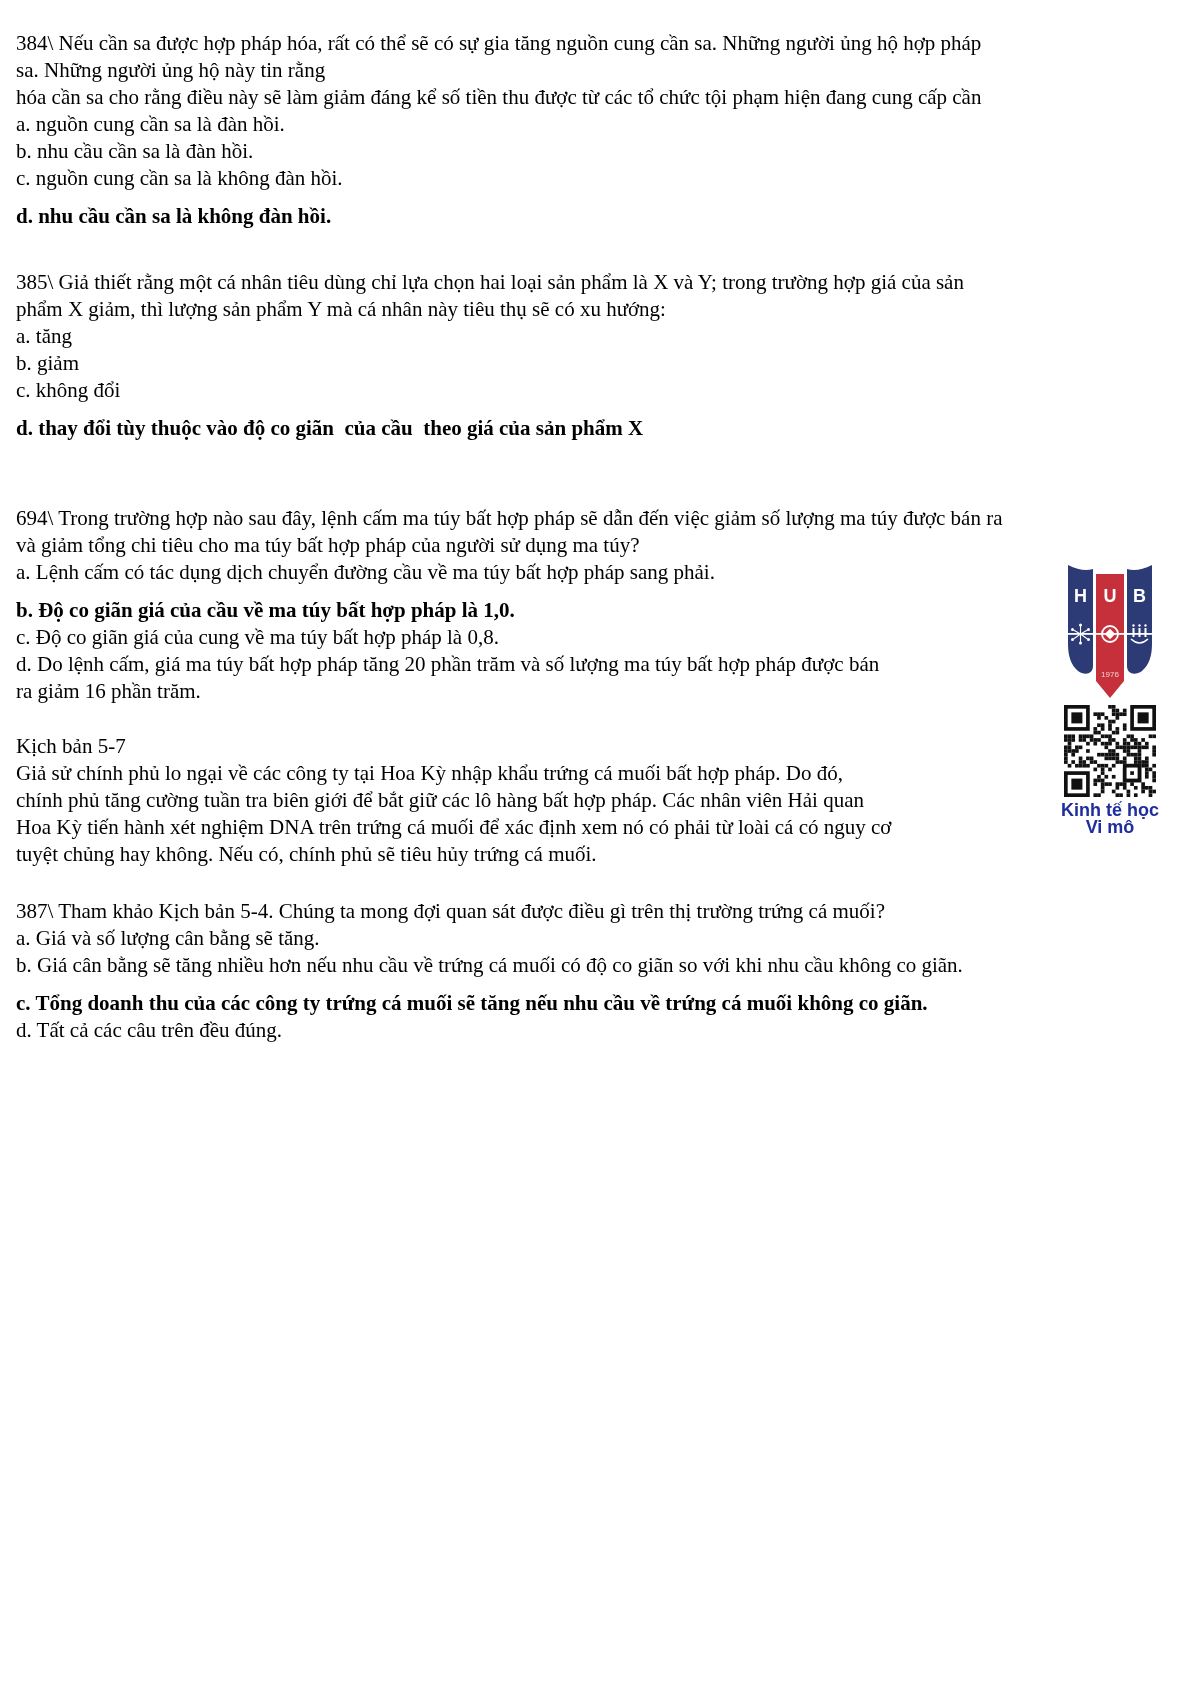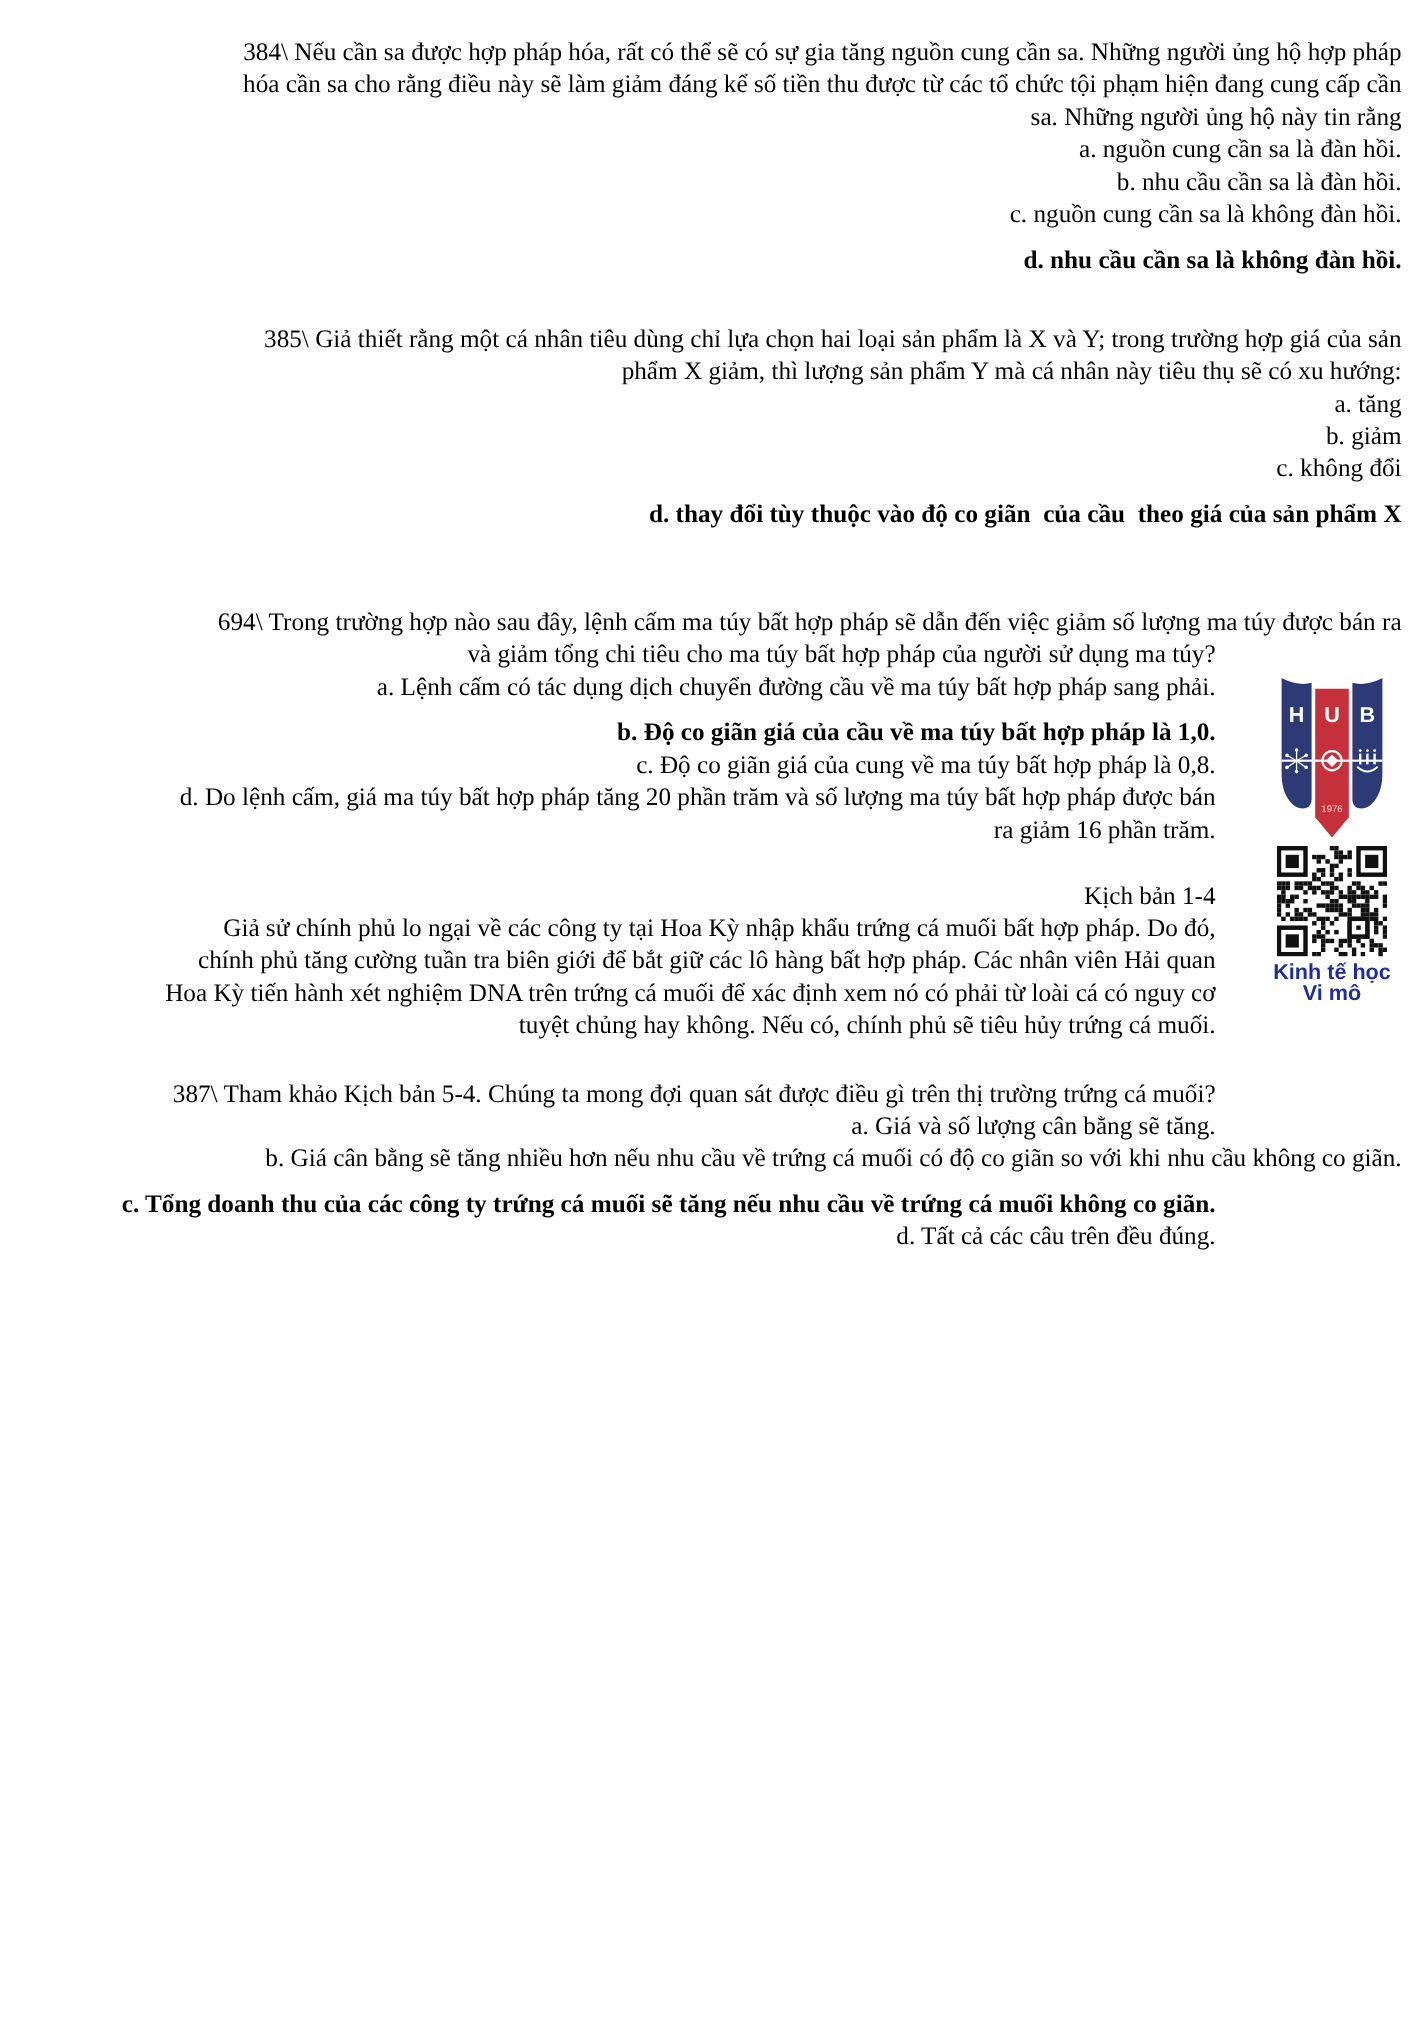--- a/index.html
+++ b/index.html
@@ -6,23 +6,22 @@
   body {
     width: 1190px; height: 1684px;
     background: #ffffff;
     position: relative;
     font-family: "Liberation Serif", serif;
     color: #000;
     overflow: hidden;
   }
   .doc {
     position: absolute;
-    left: 28px; top: 30px;
+    left: 16px; top: 30px;
     width: 1140px;
-    text-align: right;
   }
   .line {
     font-size: 21px;
     line-height: 27px;
     white-space: pre-wrap;
   }
   .b { font-weight: 700; margin-top: 11px; }
   .q384 { margin-bottom: 39px; }
   .q385 { margin-bottom: 63px; }
   .q386 { margin-bottom: 28px; }
@@ -46,22 +45,22 @@
     color: #1f2e9e;
   }
 </style>
 </head>
 <body>
 
 <div class="doc">
 
   <section class="q384">
     <div class="line">384\ Nếu cần sa được hợp pháp hóa, rất có thể sẽ có sự gia tăng nguồn cung cần sa. Những người ủng hộ hợp pháp</div>
+    <div class="line">sa. Những người ủng hộ này tin rằng</div>
     <div class="line">hóa cần sa cho rằng điều này sẽ làm giảm đáng kể số tiền thu được từ các tổ chức tội phạm hiện đang cung cấp cần</div>
-    <div class="line">sa. Những người ủng hộ này tin rằng</div>
     <div class="line">a. nguồn cung cần sa là đàn hồi.</div>
     <div class="line">b. nhu cầu cần sa là đàn hồi.</div>
     <div class="line">c. nguồn cung cần sa là không đàn hồi.</div>
     <div class="line b">d. nhu cầu cần sa là không đàn hồi.</div>
   </section>
 
   <section class="q385">
     <div class="line">385\ Giả thiết rằng một cá nhân tiêu dùng chỉ lựa chọn hai loại sản phẩm là X và Y; trong trường hợp giá của sản</div>
     <div class="line">phẩm X giảm, thì lượng sản phẩm Y mà cá nhân này tiêu thụ sẽ có xu hướng:</div>
     <div class="line">a. tăng</div>
@@ -74,21 +73,21 @@
     <div class="line" style="width:1140px">694\ Trong trường hợp nào sau đây, lệnh cấm ma túy bất hợp pháp sẽ dẫn đến việc giảm số lượng ma túy được bán ra</div>
     <div class="line">và giảm tổng chi tiêu cho ma túy bất hợp pháp của người sử dụng ma túy?</div>
     <div class="line">a. Lệnh cấm có tác dụng dịch chuyển đường cầu về ma túy bất hợp pháp sang phải.</div>
     <div class="line b">b. Độ co giãn giá của cầu về ma túy bất hợp pháp là 1,0.</div>
     <div class="line">c. Độ co giãn giá của cung về ma túy bất hợp pháp là 0,8.</div>
     <div class="line">d. Do lệnh cấm, giá ma túy bất hợp pháp tăng 20 phần trăm và số lượng ma túy bất hợp pháp được bán</div>
     <div class="line">ra giảm 16 phần trăm.</div>
   </section>
 
   <section class="scenario">
-    <div class="line">Kịch bản 1-4</div>
+    <div class="line">Kịch bản 5-7</div>
     <div class="line">Giả sử chính phủ lo ngại về các công ty tại Hoa Kỳ nhập khẩu trứng cá muối bất hợp pháp. Do đó,</div>
     <div class="line">chính phủ tăng cường tuần tra biên giới để bắt giữ các lô hàng bất hợp pháp. Các nhân viên Hải quan</div>
     <div class="line">Hoa Kỳ tiến hành xét nghiệm DNA trên trứng cá muối để xác định xem nó có phải từ loài cá có nguy cơ</div>
     <div class="line">tuyệt chủng hay không. Nếu có, chính phủ sẽ tiêu hủy trứng cá muối.</div>
   </section>
 
   <section class="q387">
     <div class="line">387\ Tham khảo Kịch bản 5-4. Chúng ta mong đợi quan sát được điều gì trên thị trường trứng cá muối?</div>
     <div class="line">a. Giá và số lượng cân bằng sẽ tăng.</div>
     <div class="line" style="width:1140px">b. Giá cân bằng sẽ tăng nhiều hơn nếu nhu cầu về trứng cá muối có độ co giãn so với khi nhu cầu không co giãn.</div>

